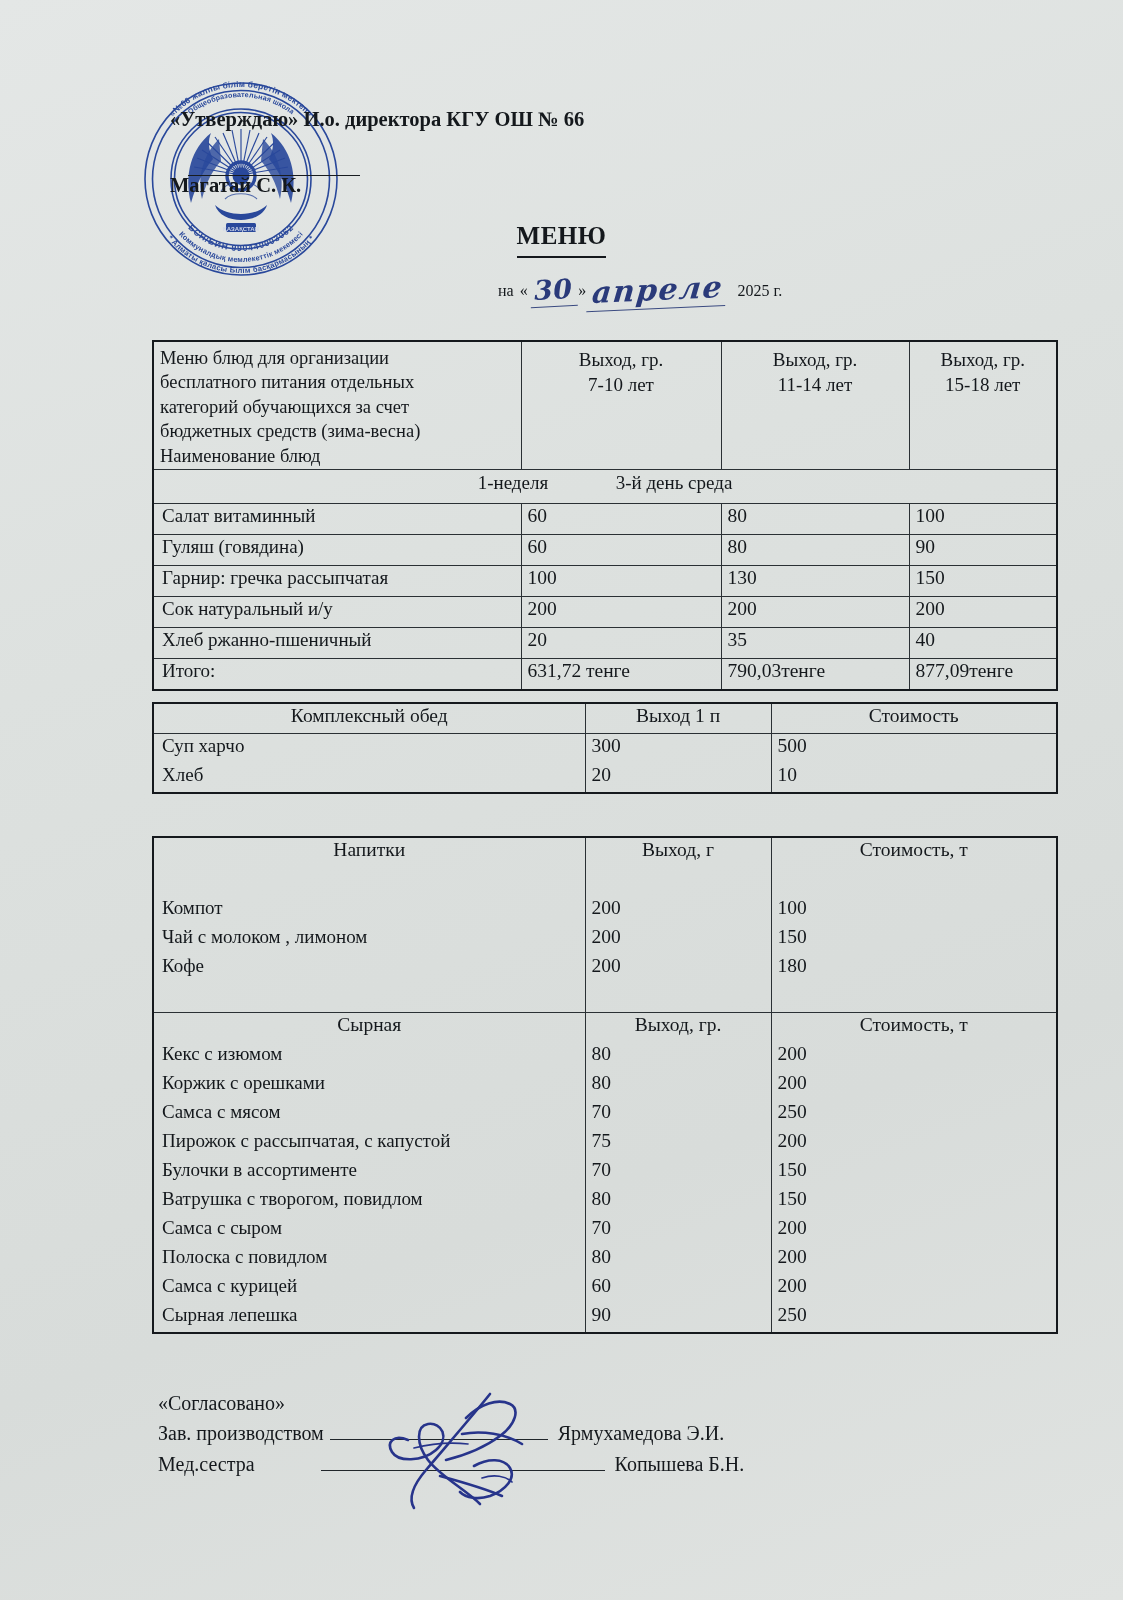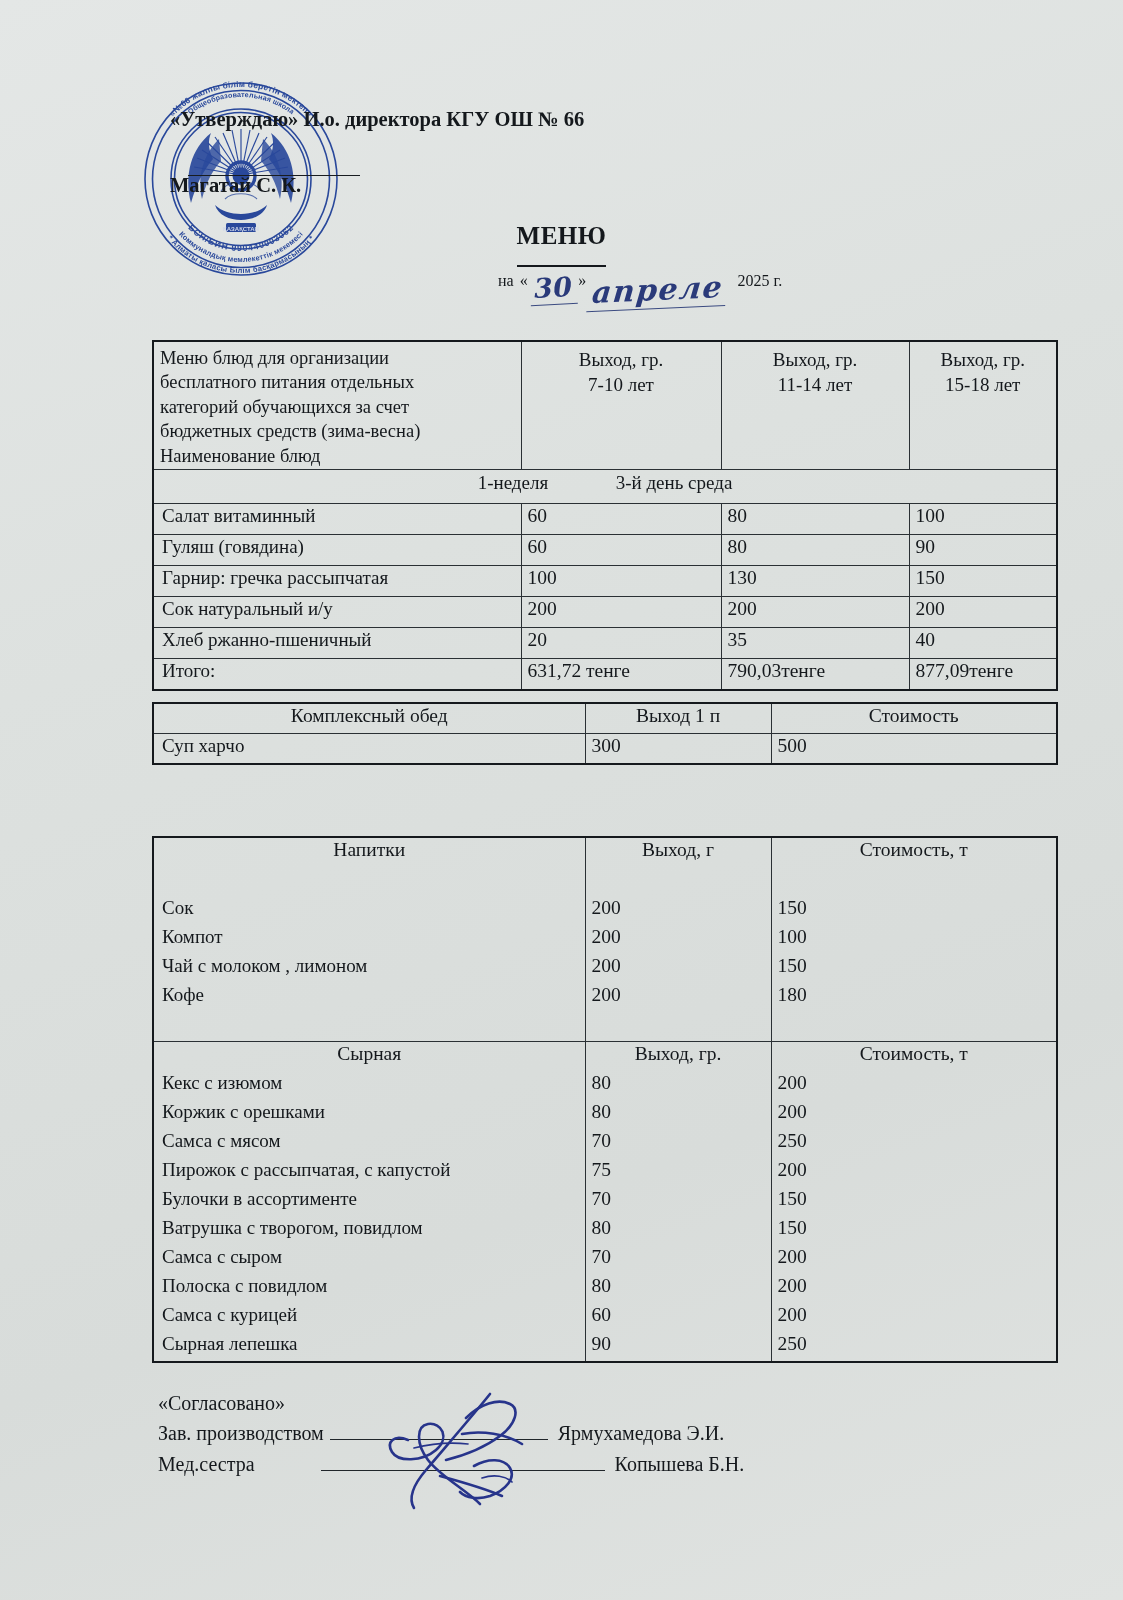--- a/index.html
+++ b/index.html
@@ -51,31 +51,31 @@
     top: 222px;
     width: 1123px;
     text-align: center;
     font-weight: bold;
     font-size: 25px;
     letter-spacing: 0.5px;
     z-index: 3;
   }
   .menu-title span {
     border-bottom: 2.2px solid #14181c;
-    padding-bottom: 16px;
+    padding-bottom: 7px;
   }
 
   .date-line {
     position: absolute;
     left: 498px;
     top: 272px;
     font-size: 17px;
     z-index: 3;
     display: flex;
-    align-items: flex-start;
+    align-items: center;
     white-space: nowrap;
   }
   .date-line .small { font-size: 16px; }
   .hw {
     font-family: "DejaVu Serif", serif;
     font-style: italic;
     font-weight: bold;
     color: #2a3a7a;
     font-size: 27px;
     letter-spacing: 0.5px;
@@ -388,44 +388,44 @@
       <tr>
         <td class="sec-head">Комплексный обед</td>
         <td class="sec-head">Выход 1 п</td>
         <td class="sec-head">Стоимость</td>
       </tr>
       <tr>
         <td class="cell-dish no-top no-bottom">Суп харчо</td>
         <td class="cell-num no-top no-bottom">300</td>
         <td class="cell-num no-top no-bottom">500</td>
       </tr>
+      <tr>
+        <td class="cell-dish no-top">Хлеб</td>
+        <td class="cell-num no-top">20</td>
+        <td class="cell-num no-top">10</td>
+      </tr>
     </tbody>
   </table>
 
   <table id="table-drinks" class="outer-thick">
     <colgroup>
         <col class="d-name">
         <col class="d-out">
         <col class="d-cost">
       </colgroup>
     <tbody>
       <tr>
         <td class="sec-head no-bottom">Напитки</td>
         <td class="sec-head no-bottom">Выход, г</td>
         <td class="sec-head no-bottom">Стоимость, т</td>
       </tr>
       <tr class="blank-row">
         <td class="no-top no-bottom"></td>
         <td class="no-top no-bottom"></td>
         <td class="no-top no-bottom"></td>
-      </tr>
-      <tr>
-        <td class="cell-dish no-top no-bottom">Сок</td>
-        <td class="cell-num no-top no-bottom">200</td>
-        <td class="cell-num no-top no-bottom">150</td>
       </tr>
       <tr>
         <td class="cell-dish no-top no-bottom">Компот</td>
         <td class="cell-num no-top no-bottom">200</td>
         <td class="cell-num no-top no-bottom">100</td>
       </tr>
       <tr>
         <td class="cell-dish no-top no-bottom">Чай с молоком  ,   лимоном</td>
         <td class="cell-num no-top no-bottom">200</td>
         <td class="cell-num no-top no-bottom">150</td>

